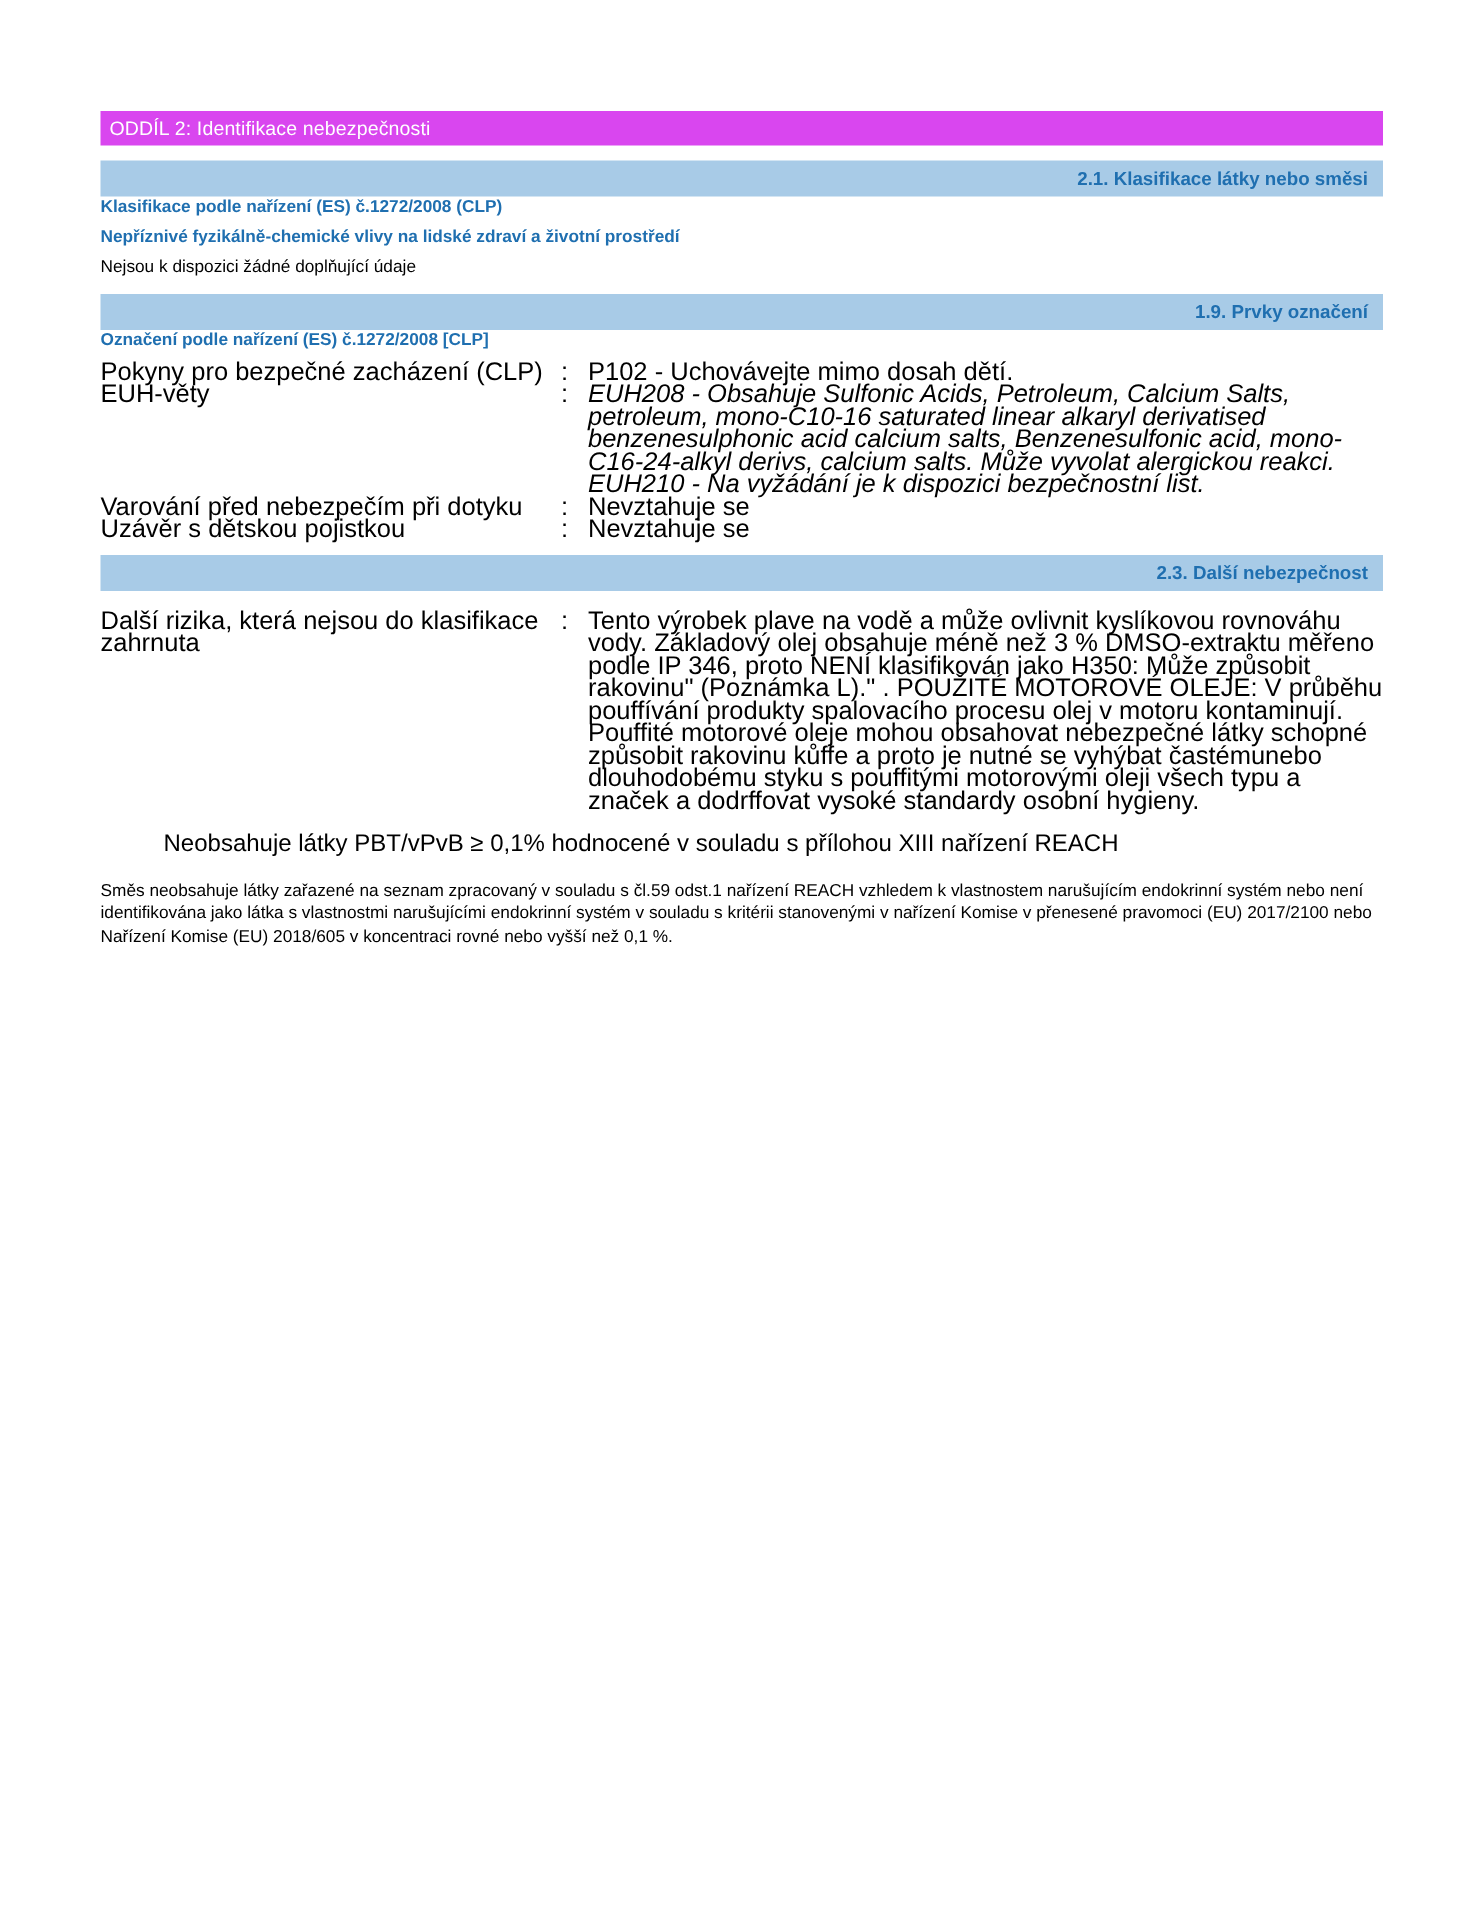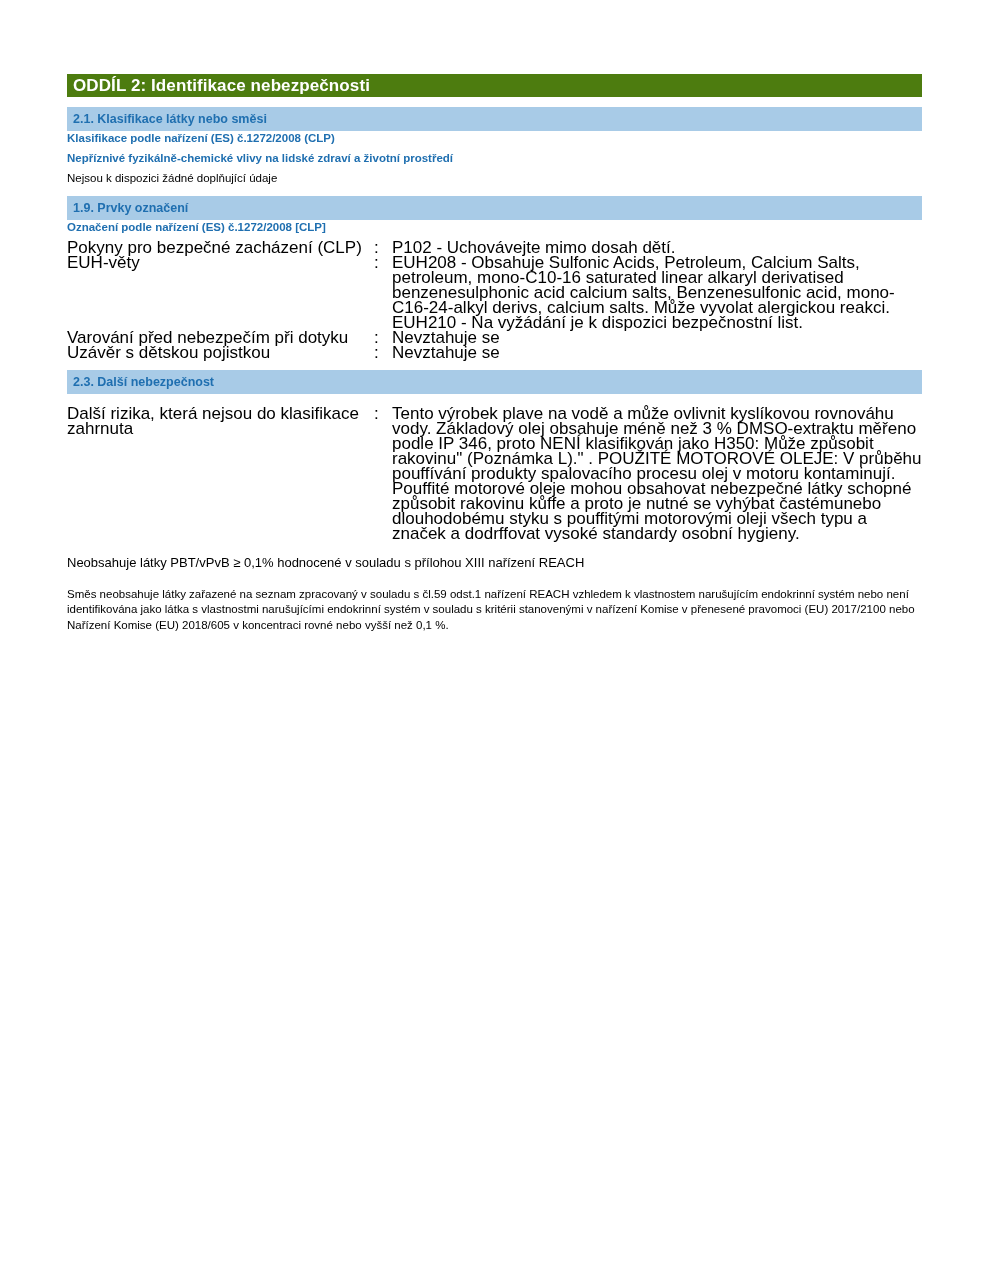--- a/index.html
+++ b/index.html
@@ -24,38 +24,39 @@
   }
   .content {
     position: absolute;
     left: 67px;
     top: 74px;
     width: 855px;
   }
 
   
   .section-bar {
-    background: #4d7c0f;
+    background: #d946ef;
     color: #ffffff;
-    font-size: 17px;
-    font-weight: bold;
+    font-size: 13px;
+    font-weight: normal;
     padding: 5px 6px 5px 6px;
     line-height: 13px;
     letter-spacing: 0.1px;
   }
 
   
   .sub-bar {
     background: #a8cbe7;
     color: #1f6fb0;
     font-size: 12.5px;
     font-weight: bold;
-    padding: 5px 24px 5px 6px;
+    padding: 5px 10px 5px 6px;
     line-height: 14px;
     margin-top: 10px;
+    text-align: right;
   }
 
   .blue-head {
     color: #1f6fb0;
     font-size: 11.5px;
     font-weight: bold;
     margin-bottom: 6px;
     line-height: 14px;
   }
 
@@ -81,23 +82,24 @@
     padding-right: 4px;
   }
   td.sep {
     width: 18px;
   }
   td.v {
     width: 530px;
   }
 
   .para {
-    font-size: 13px;
+    font-size: 16px;
     line-height: 15.5px;
     margin-top: 14px;
+    margin-left: 42px;
   }
   .para-tight {
     font-size: 11.5px;
     line-height: 15.5px;
     margin-top: 16px;
   }
 </style>
 </head>
 <body>
 
@@ -120,21 +122,21 @@
     <table class="kv">
       <tbody>
           <tr>
         <td class="k">Pokyny pro bezpečné zacházení (CLP)</td>
         <td class="sep">:</td>
         <td class="v">P102 - Uchovávejte mimo dosah dětí.</td>
       </tr>
       <tr>
         <td class="k">EUH-věty</td>
         <td class="sep">:</td>
-        <td class="v" style="white-space: pre-line;">EUH208 - Obsahuje Sulfonic Acids, Petroleum, Calcium Salts, petroleum, mono-C10-16 saturated linear alkaryl derivatised benzenesulphonic acid calcium salts, Benzenesulfonic acid, mono-C16-24-alkyl derivs, calcium salts. Může vyvolat alergickou reakci.
+        <td class="v" style="white-space: pre-line; font-style: italic;">EUH208 - Obsahuje Sulfonic Acids, Petroleum, Calcium Salts, petroleum, mono-C10-16 saturated linear alkaryl derivatised benzenesulphonic acid calcium salts, Benzenesulfonic acid, mono-C16-24-alkyl derivs, calcium salts. Může vyvolat alergickou reakci.
 EUH210 - Na vyžádání je k dispozici bezpečnostní list.</td>
       </tr>
       <tr>
         <td class="k">Varování před nebezpečím při dotyku</td>
         <td class="sep">:</td>
         <td class="v">Nevztahuje se</td>
       </tr>
       <tr>
         <td class="k">Uzávěr s dětskou pojistkou</td>
         <td class="sep">:</td>

